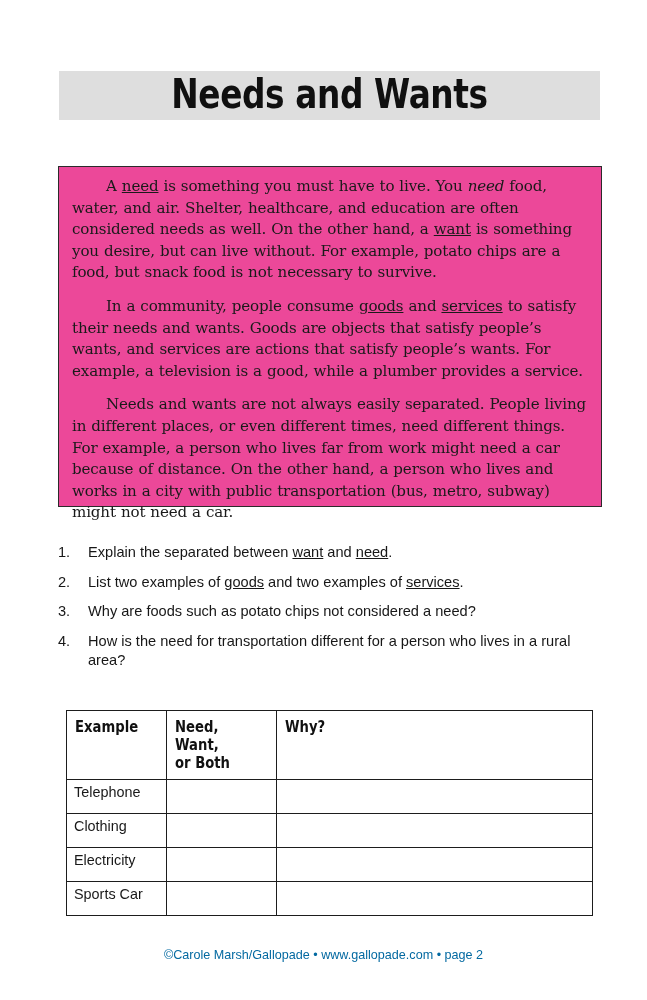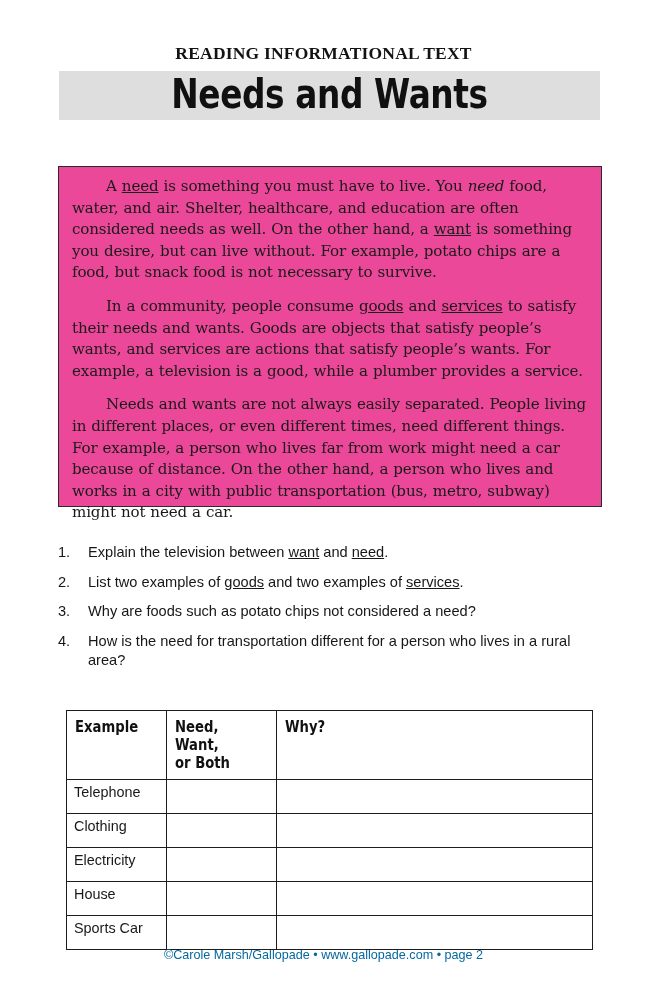--- a/index.html
+++ b/index.html
@@ -188,40 +188,39 @@
     font-family: "Liberation Sans", sans-serif;
     font-size: 12.6px;
     color: #0369a1;
   }
 </style>
 </head>
 <body>
 
 <div class="page">
 
-  <div class="eyebrow">READING INFORMATIONAL TEXT</div>
 
   <div class="title-banner"></div>
   <div class="title-text">
     <span>Needs and Wants</span>
   </div>
 
 
   <div class="passage-box">
     <p><span>A </span><span class="u">need</span><span> is something you must have to live.  You </span><span class="i">need</span><span> food, water, and air.  Shelter, healthcare, and education are often considered needs as well.  On the other hand, a </span><span class="u">want</span><span> is something you desire, but can live without.  For example, potato chips are a food, but snack food is not necessary to survive.</span></p>
 
     <p><span>In a community, people consume </span><span class="u">goods</span><span> and </span><span class="u">services</span><span> to satisfy their needs and wants.  Goods are objects that satisfy people’s wants, and services are actions that satisfy people’s wants.  For example, a television is a good, while a plumber provides a service.</span></p>
 
     <p>Needs and wants are not always easily separated.  People living in different places, or even different times, need different things.  For example, a person who lives far from work might need a car because of distance.  On the other hand, a person who lives and works in a city with public transportation (bus, metro, subway) might not need a car.</p>
   </div>
 
   <div class="questions">
     <div class="q-row">
       <span class="q-num">1.</span>
-      <span class="q-text"><span>Explain the television between </span><span class="u">want</span><span> and </span><span class="u">need</span><span>.</span></span>
+      <span class="q-text"><span>Explain the separated between </span><span class="u">want</span><span> and </span><span class="u">need</span><span>.</span></span>
     </div>
     <div class="q-row">
       <span class="q-num">2.</span>
       <span class="q-text"><span>List two examples of </span><span class="u">goods</span><span> and two examples of </span><span class="u">services</span><span>.</span></span>
     </div>
     <div class="q-row">
       <span class="q-num">3.</span>
       <span class="q-text">Why are foods such as potato chips not considered a need?</span>
     </div>
     <div class="q-row">
@@ -260,25 +259,20 @@
         <td>Clothing</td>
         <td></td>
         <td></td>
       </tr>
       <tr>
         <td>Electricity</td>
         <td></td>
         <td></td>
       </tr>
       <tr>
-        <td>House</td>
-        <td></td>
-        <td></td>
-      </tr>
-      <tr>
         <td>Sports Car</td>
         <td></td>
         <td></td>
       </tr>
     </tbody>
   </table>
 
   <div class="footer">©Carole Marsh/Gallopade • www.gallopade.com • page 2</div>
 
 </div>

